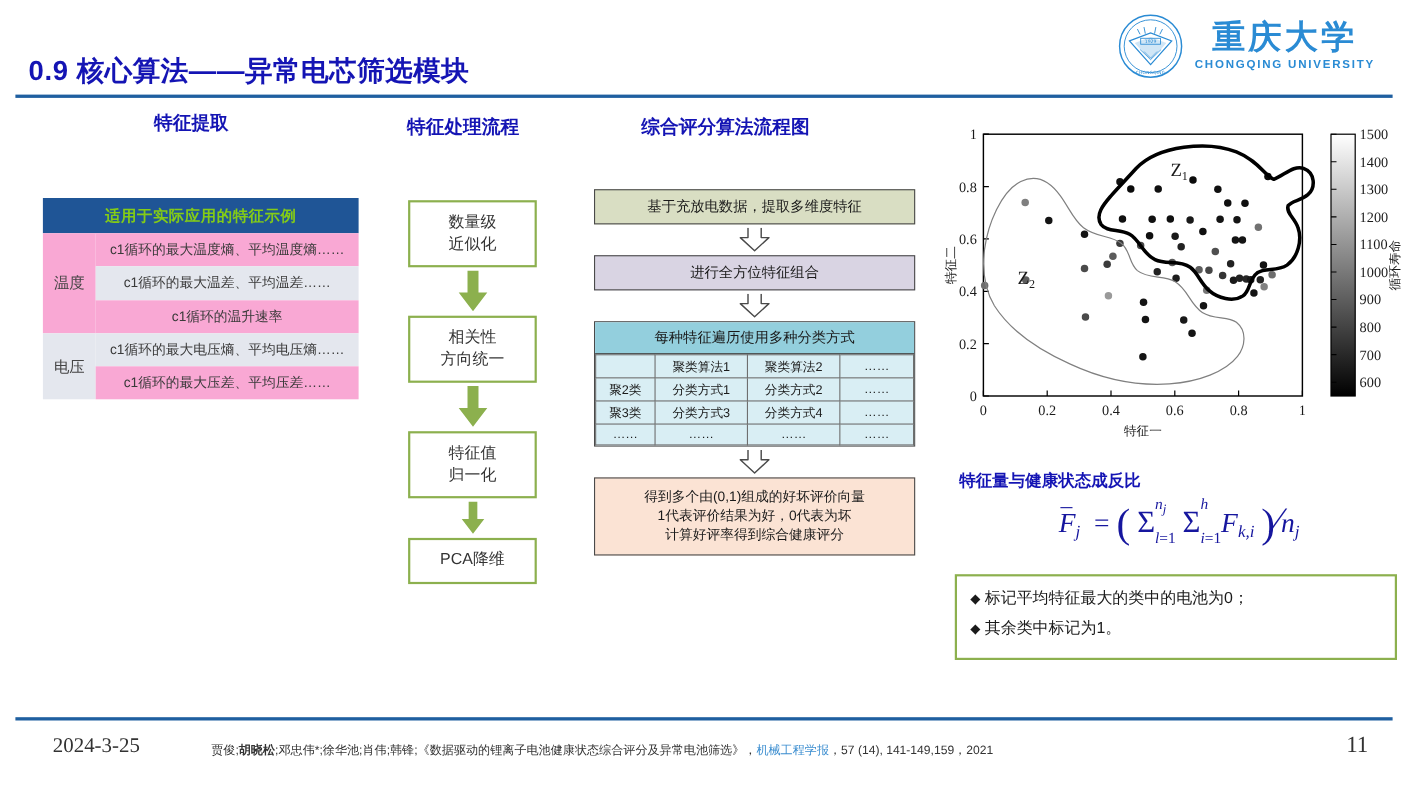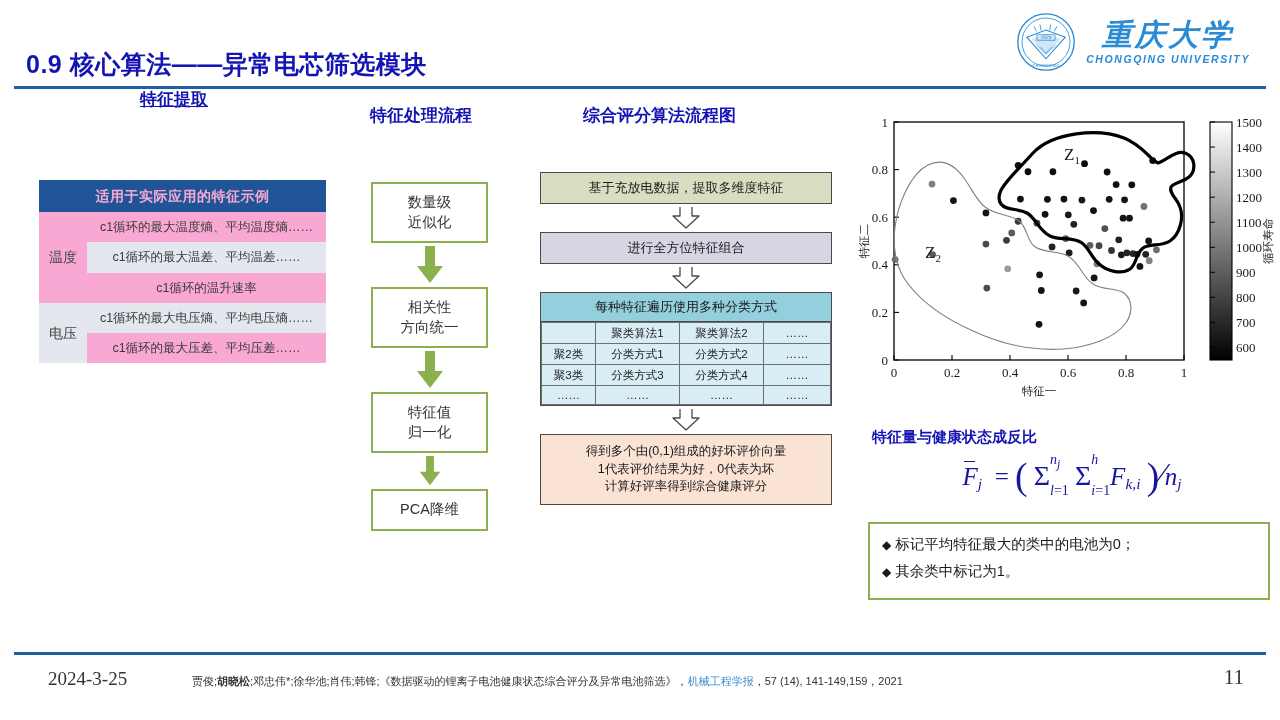--- a/index.html
+++ b/index.html
@@ -23,54 +23,54 @@
   }
   #header-rule {
     position: absolute;
     left: 14px; top: 86px;
     width: 1252px; height: 3px;
     background: #1f5fa0;
   }
   #logo-block {
     position: absolute;
     right: 30px; top: 12px;
-    display: flex; align-items: center; gap: 10px; font-style: italic;
+    display: flex; align-items: center; gap: 10px;
   }
   #logo-seal { width: 60px; height: 60px; }
   #logo-text { display: flex; flex-direction: column; align-items: center; }
   #logo-cn {
     font-size: 30px; font-weight: bold; color: #2a8bd4;
     font-family: "DejaVu Serif", serif; line-height: 1; letter-spacing: 3px;
   }
   #logo-en {
     font-size: 10.5px; color: #2a8bd4; letter-spacing: 1.6px;
     font-weight: bold; margin-top: 3px;
   }
 
   
   .col-heading {
     position: absolute;
     font-size: 17px; font-weight: bold; color: #1414b4;
     white-space: nowrap;
   }
-  #heading-extract  { left: 140px; top: 88px; text-decoration: underline; }
+  #heading-extract  { left: 140px; top: 100px; }
   #heading-process  { left: 370px; top: 104px; }
   #heading-scoring  { left: 583px; top: 104px; }
 
   
   #feature-table {
     position: absolute;
     left: 39px; top: 180px;
     width: 287px;
     border-collapse: collapse;
     font-size: 12.5px;
     color: #3a3a3a;
   }
   #feature-table .hdr {
-    background: #1f5596; color: #f9a8d4;
+    background: #1f5596; color: #84cc16;
     font-weight: bold; font-size: 14px;
     text-align: center; padding: 6px 4px;
     letter-spacing: 0.5px;
   }
   #feature-table td {
     padding: 6px 7px;
     text-align: center;
     line-height: 1.45;
     border: none;
   }

